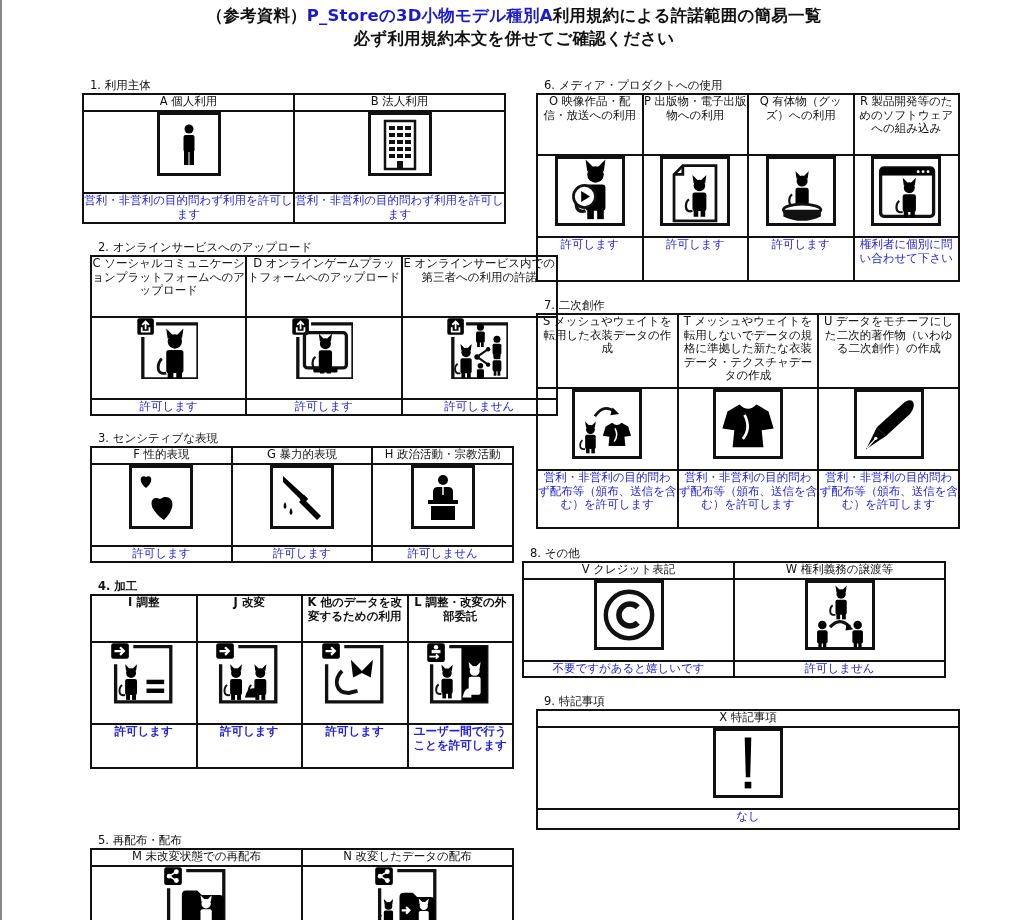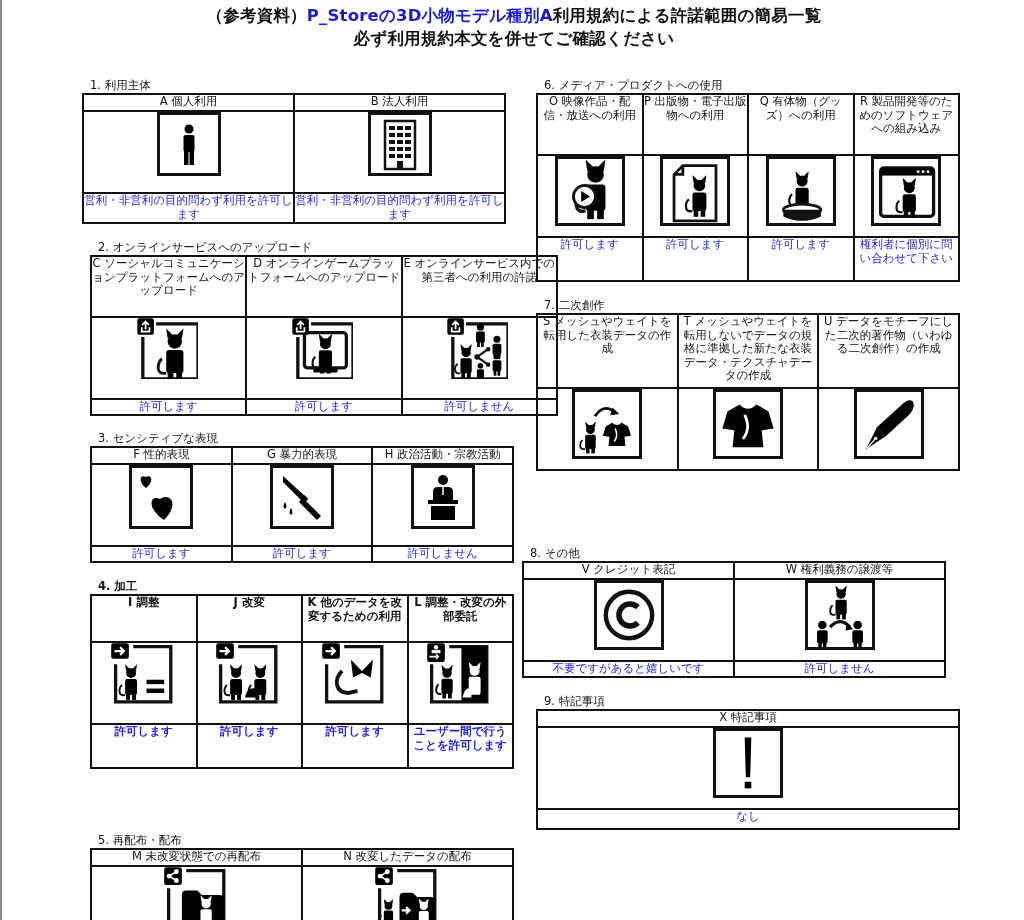--- a/index.html
+++ b/index.html
@@ -398,20 +398,25 @@
                   <use href="#shirt"></use>
                 </g>
               </svg></span></td>
       <td class="iconcell"><span class="iconbox" style="width:70px;height:70px"><svg viewBox="0 0 58 58" style="width:64px;height:64px">
                 <path d="M50,8 Q54,12 48,20 L26,40 L18,32 L40,12 Q46,6 50,8 Z"></path>
                 <path d="M18,32 L26,40 L20,44 L8,52 L14,40 Z"></path>
                 <path d="M9,51 L17,42" stroke="#fff" stroke-width="1.2"></path>
                 <circle cx="17" cy="42" r="1.5" fill="#fff"></circle>
               </svg></span></td>
     </tr>
+    <tr style="height:58px">
+      <td class="status">営利・非営利の目的問わず配布等（頒布、送信を含む）を許可します</td>
+      <td class="status">営利・非営利の目的問わず配布等（頒布、送信を含む）を許可します</td>
+      <td class="status">営利・非営利の目的問わず配布等（頒布、送信を含む）を許可します</td>
+    </tr>
   </tbody>
     </table>
 </div>
 
 <div class="section" style="left:520px; top:545px; width:424px;">
   <div class="sec-label">8. その他</div>
   <table class="grid">
     <tbody>
         <tr style="height:17px">
       <td class="head">V クレジット表記</td>

